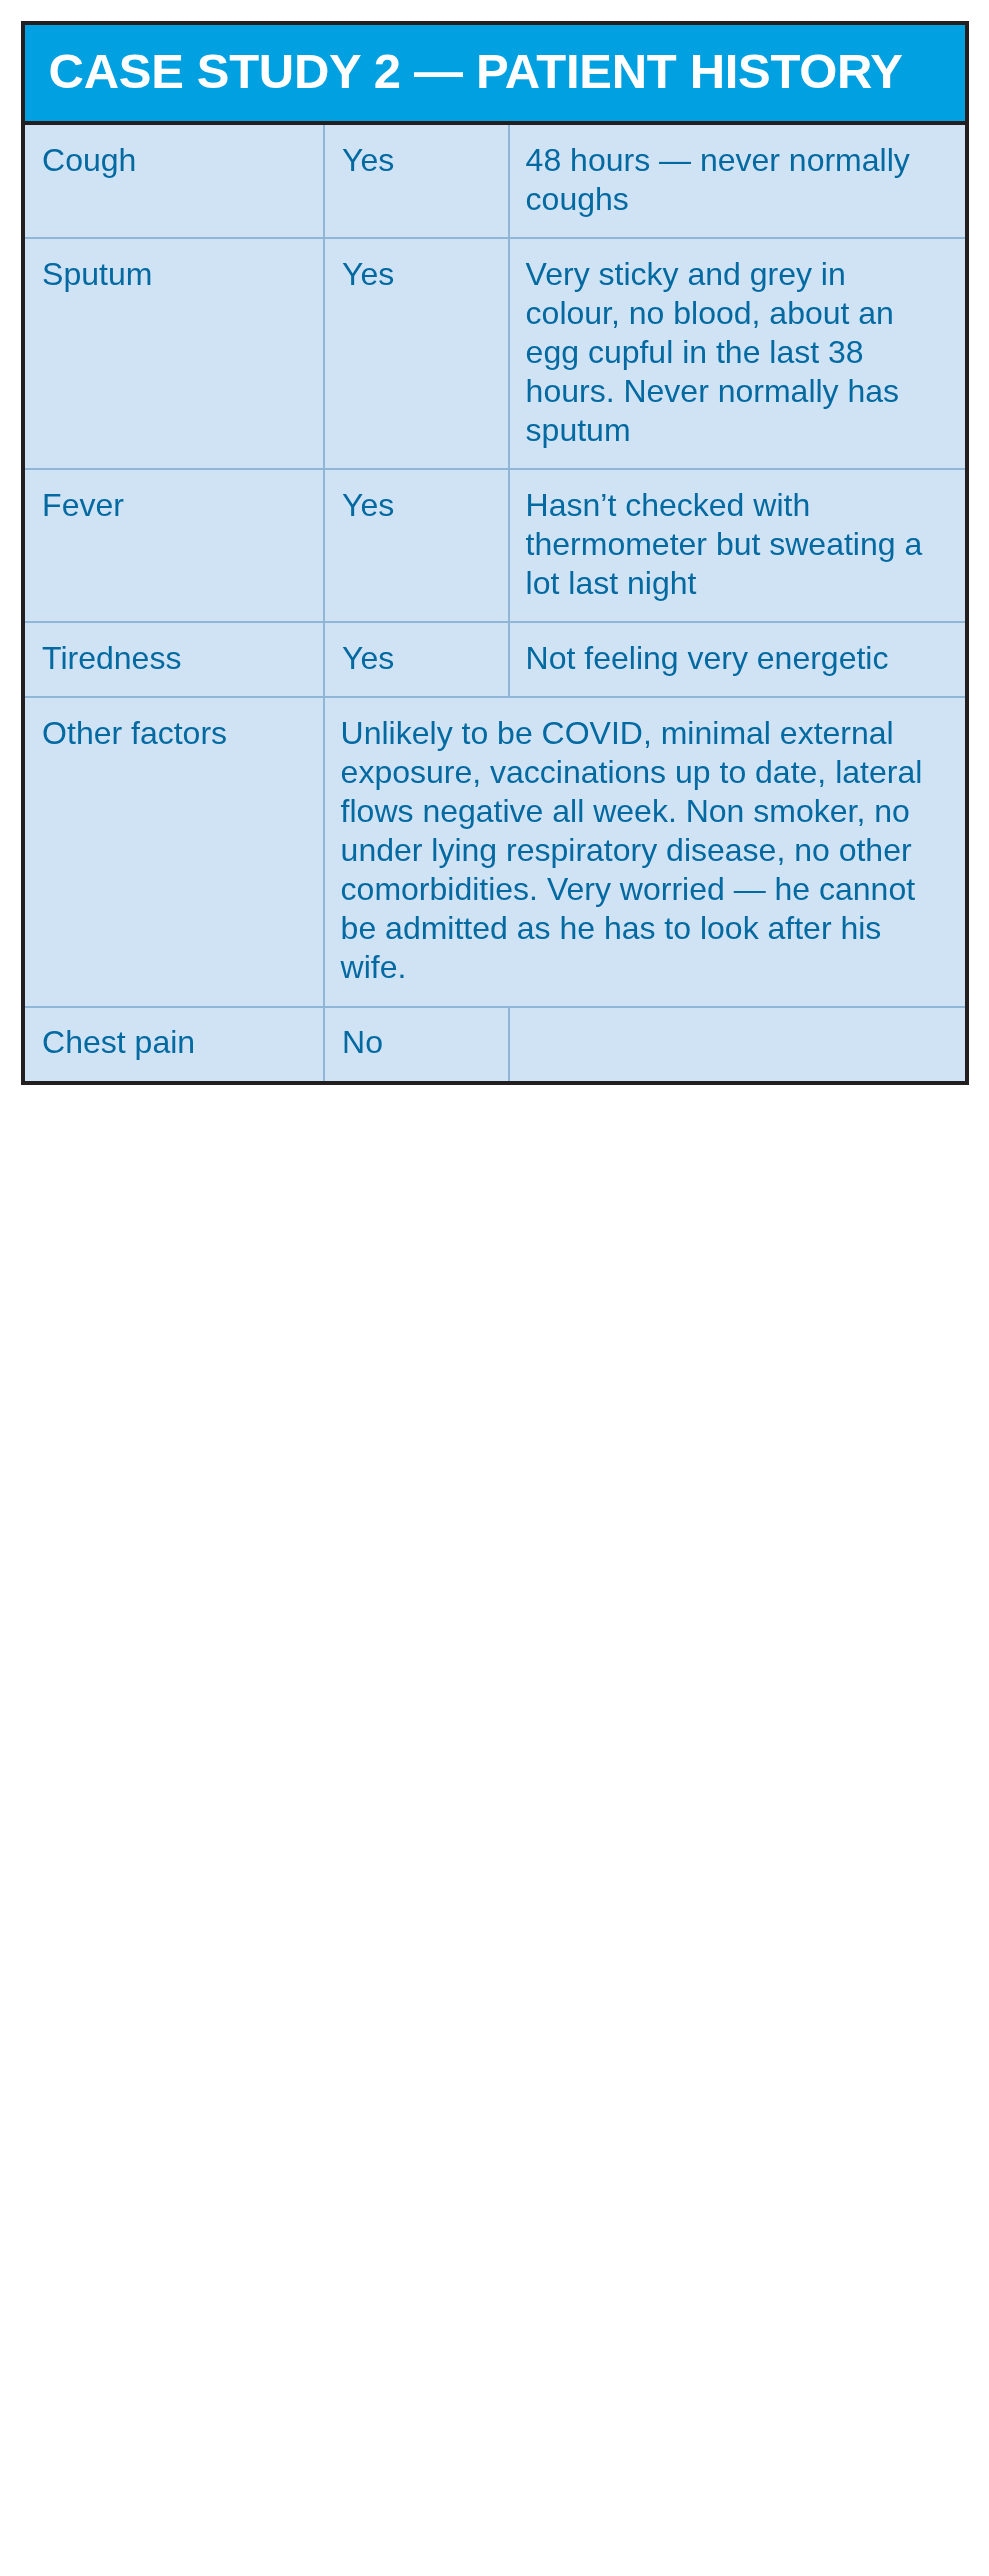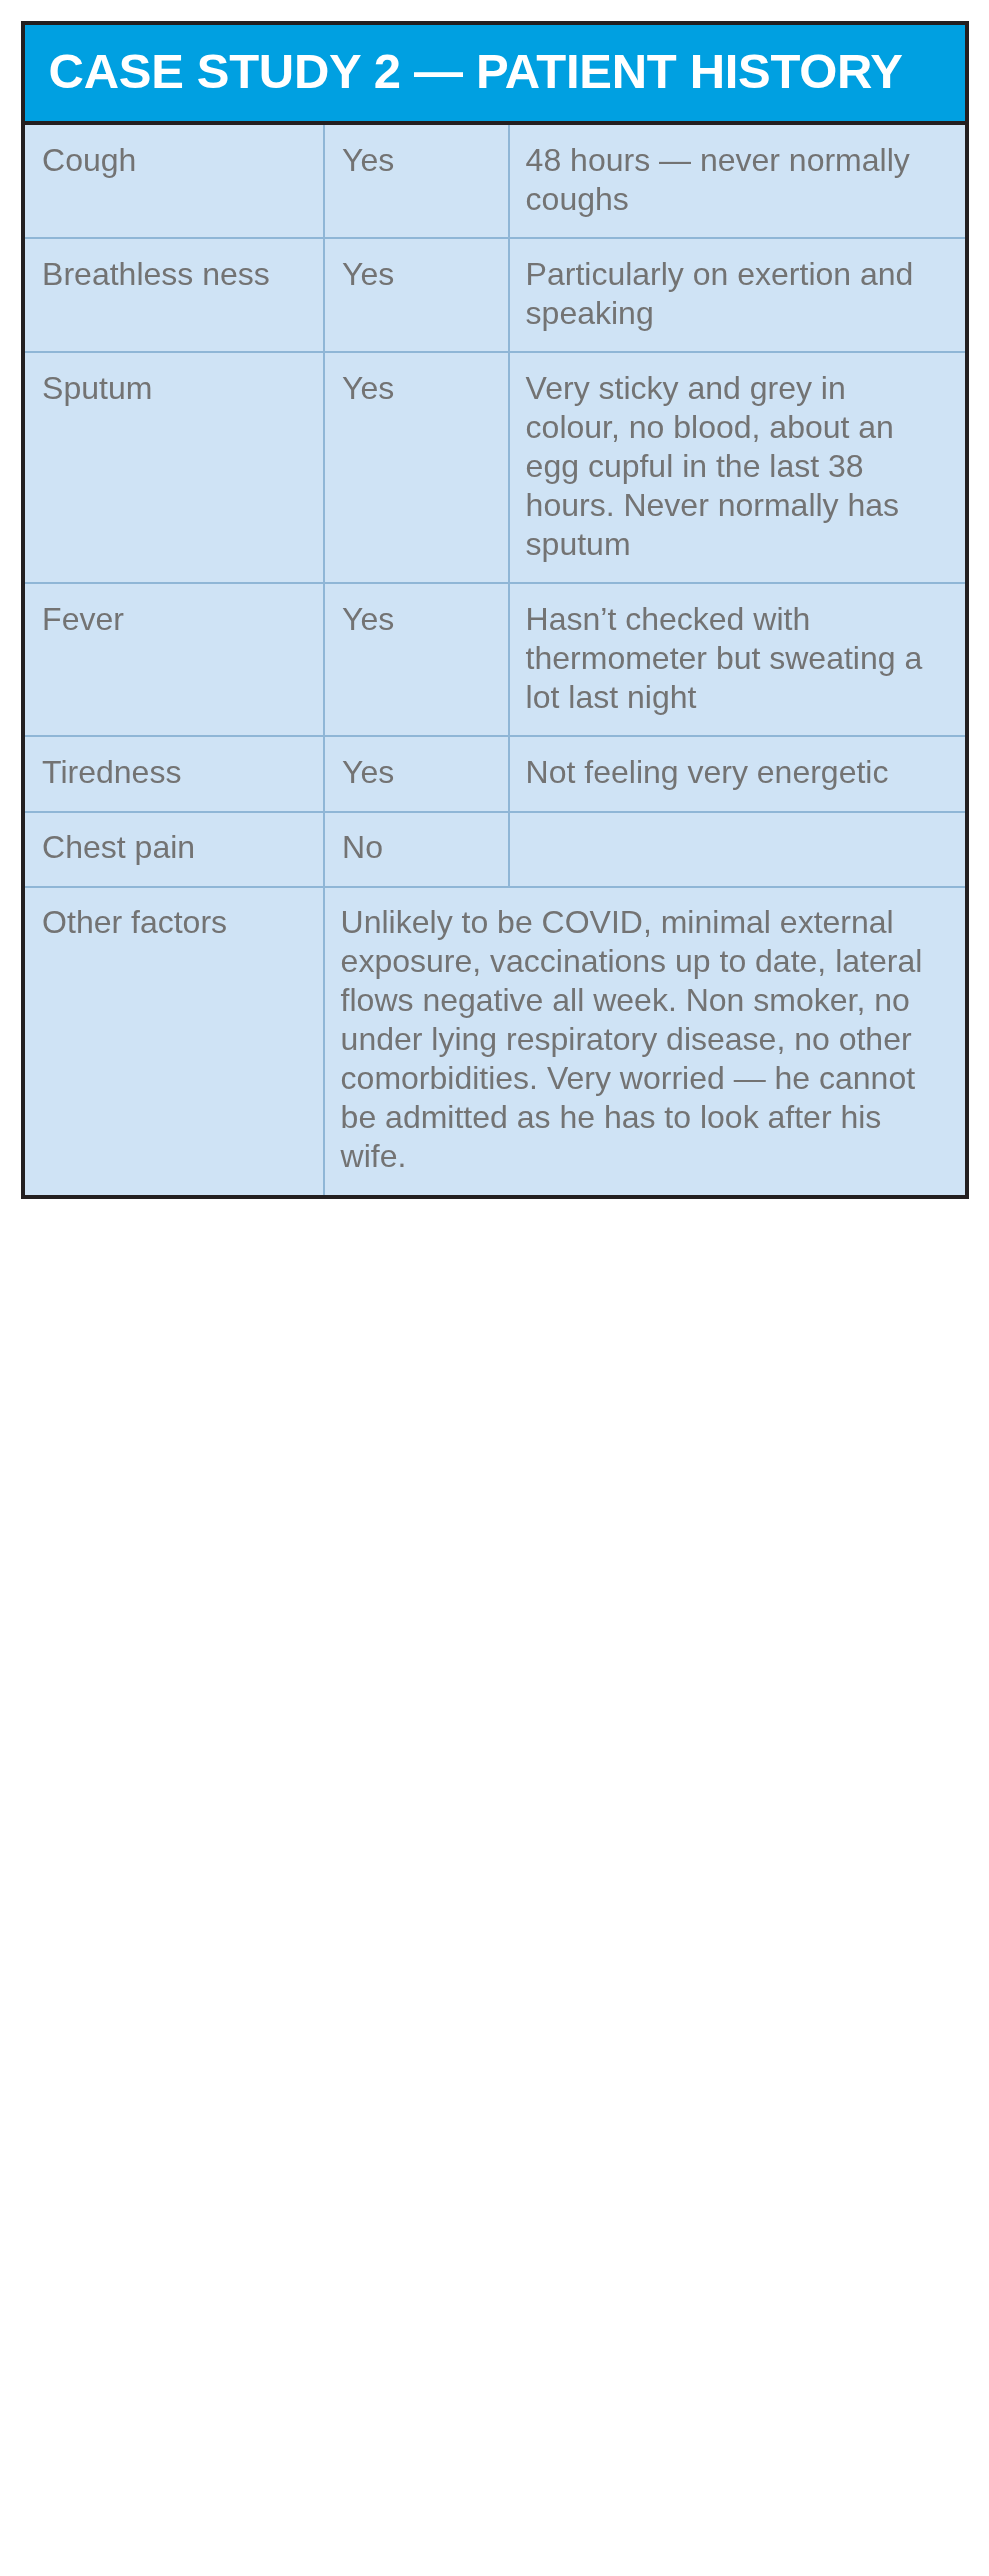--- a/index.html
+++ b/index.html
@@ -44,21 +44,21 @@
     table-layout: fixed;
     background: #cfe3f5;
   }
   table.history td {
     vertical-align: top;
     border-bottom: 2.1px solid #8fb6d6;
     border-right: 2.1px solid #8fb6d6;
     padding: 15.5px 17.5px 18.5px 17.5px;
     font-size: 32px;
     line-height: 1.22;
-    color: #737373;
+    color: #0369a1;
   }
   table.history tr:last-child td {
     border-bottom: none;
   }
   table.history td.last-col {
     border-right: none;
     padding-left: 16px;
   }
   col.c-symptom { width: 299px; }
   col.c-answer  { width: 185px; }
@@ -84,46 +84,41 @@
         <col class="c-answer">
         <col class="c-detail">
       </colgroup>
       <tbody>
         <tr>
           <td class="wrapword">Cough</td>
           <td class="wrapword">Yes</td>
           <td class="wrapword last-col">48 hours — never normally coughs</td>
         </tr>
         <tr>
-          <td class="wrapword">Breathless ness</td>
-          <td class="wrapword">Yes</td>
-          <td class="wrapword last-col">Particularly on exertion and speaking</td>
-        </tr>
-        <tr>
           <td class="wrapword">Sputum</td>
           <td class="wrapword">Yes</td>
           <td class="wrapword last-col">Very sticky and grey in colour, no blood, about an egg cupful in the last 38 hours. Never normally has sputum</td>
         </tr>
         <tr>
           <td class="wrapword">Fever</td>
           <td class="wrapword">Yes</td>
           <td class="wrapword last-col">Hasn’t checked with thermometer but sweating a lot last night</td>
         </tr>
         <tr>
           <td class="wrapword">Tiredness</td>
           <td class="wrapword">Yes</td>
           <td class="wrapword last-col">Not feeling very energetic</td>
         </tr>
         <tr>
+          <td class="wrapword other-label">Other factors</td>
+          <td class="wrapword last-col other-text" colspan="2">Unlikely to be COVID, minimal external exposure, vaccinations up to date, lateral flows negative all week.  Non smoker, no under lying respiratory disease, no other comorbidities. Very worried — he cannot be admitted as he has to look after his wife.</td>
+        </tr>
+        <tr>
           <td class="wrapword">Chest pain</td>
           <td class="wrapword">No</td>
           <td class="wrapword last-col empty-cell"></td>
-        </tr>
-        <tr>
-          <td class="wrapword other-label">Other factors</td>
-          <td class="wrapword last-col other-text" colspan="2">Unlikely to be COVID, minimal external exposure, vaccinations up to date, lateral flows negative all week.  Non smoker, no under lying respiratory disease, no other comorbidities. Very worried — he cannot be admitted as he has to look after his wife.</td>
         </tr>
       </tbody>
     </table>
 
   </div>
 </div>
 
 
 </body></html>

